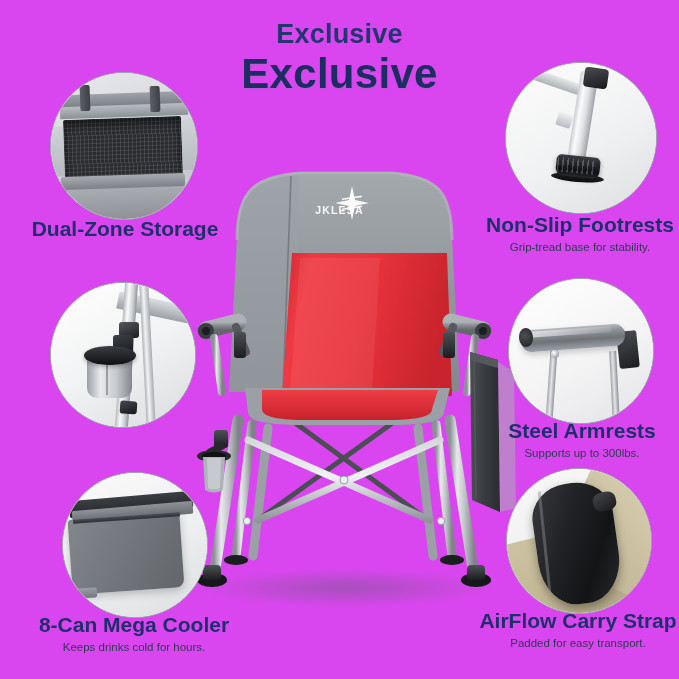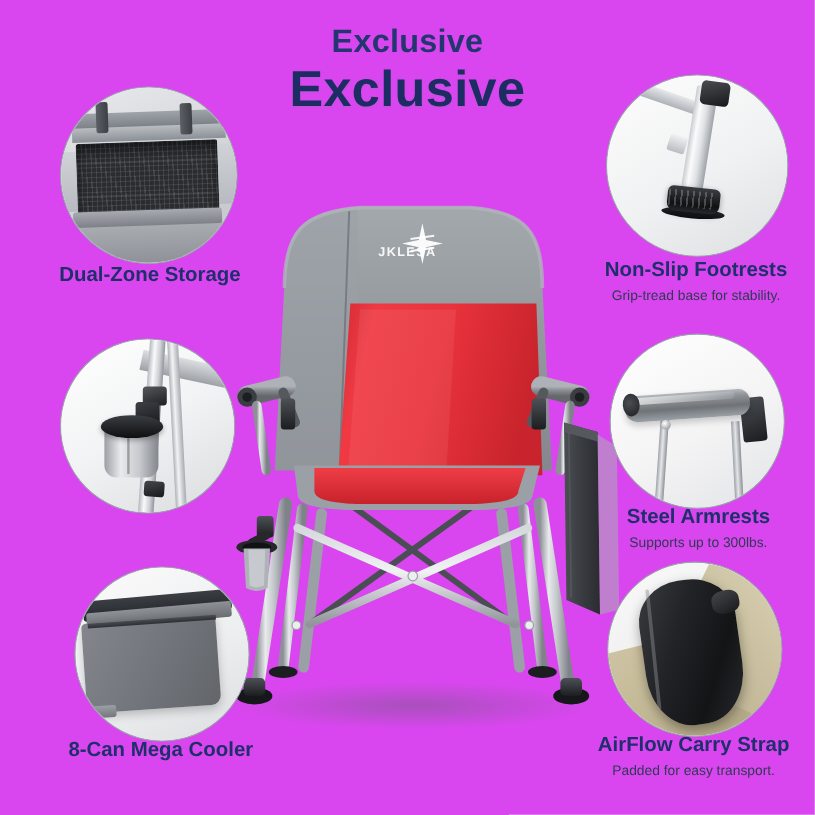--- a/index.html
+++ b/index.html
@@ -61,21 +61,21 @@
     border: 1px solid #9ba3ad;
     background: #f4f4f6;
     box-shadow: 0 0 0 1px rgba(255,255,255,0.5) inset;
   }
   .feature .cap {
     position: absolute;
     width: 100%;
     text-align: center;
   }
   .feat-title {
-    font-size: 17px;
+    font-size: 21px;
     font-weight: bold;
     color: #1f2f6b;
     line-height: 21px;
     white-space: nowrap;
     display: block;
   }
   .feat-sub {
     font-size: 11.5px;
     font-weight: normal;
     color: #2f3a54;
@@ -462,20 +462,21 @@
         <div class="s5-bg"></div>
         <div class="s5-top"></div>
           <div class="s5-lid"></div>
         <div class="s5-body"></div>
           <div class="s5-zip"></div>
           <div class="s5-tab"></div>
       </div>
     </div>
     <div class="cap" style="top:142px; left:-40px; width:224px;">
       <span class="feat-title">8-Can Mega Cooler</span>
+      <span class="feat-sub">Keeps drinks cold for hours.</span>
     </div>
   </div>
 
   <div class="feature" style="left:506px; top:468px; width:150px;">
     <div class="circle" style="left:0; top:0; width:144px; height:144px;">
       <div class="scene">
         <div class="s6-bg"></div>
         <div class="s6-khaki"></div>
           <div class="s6-khaki2"></div>
         <div class="s6-pad"></div>

